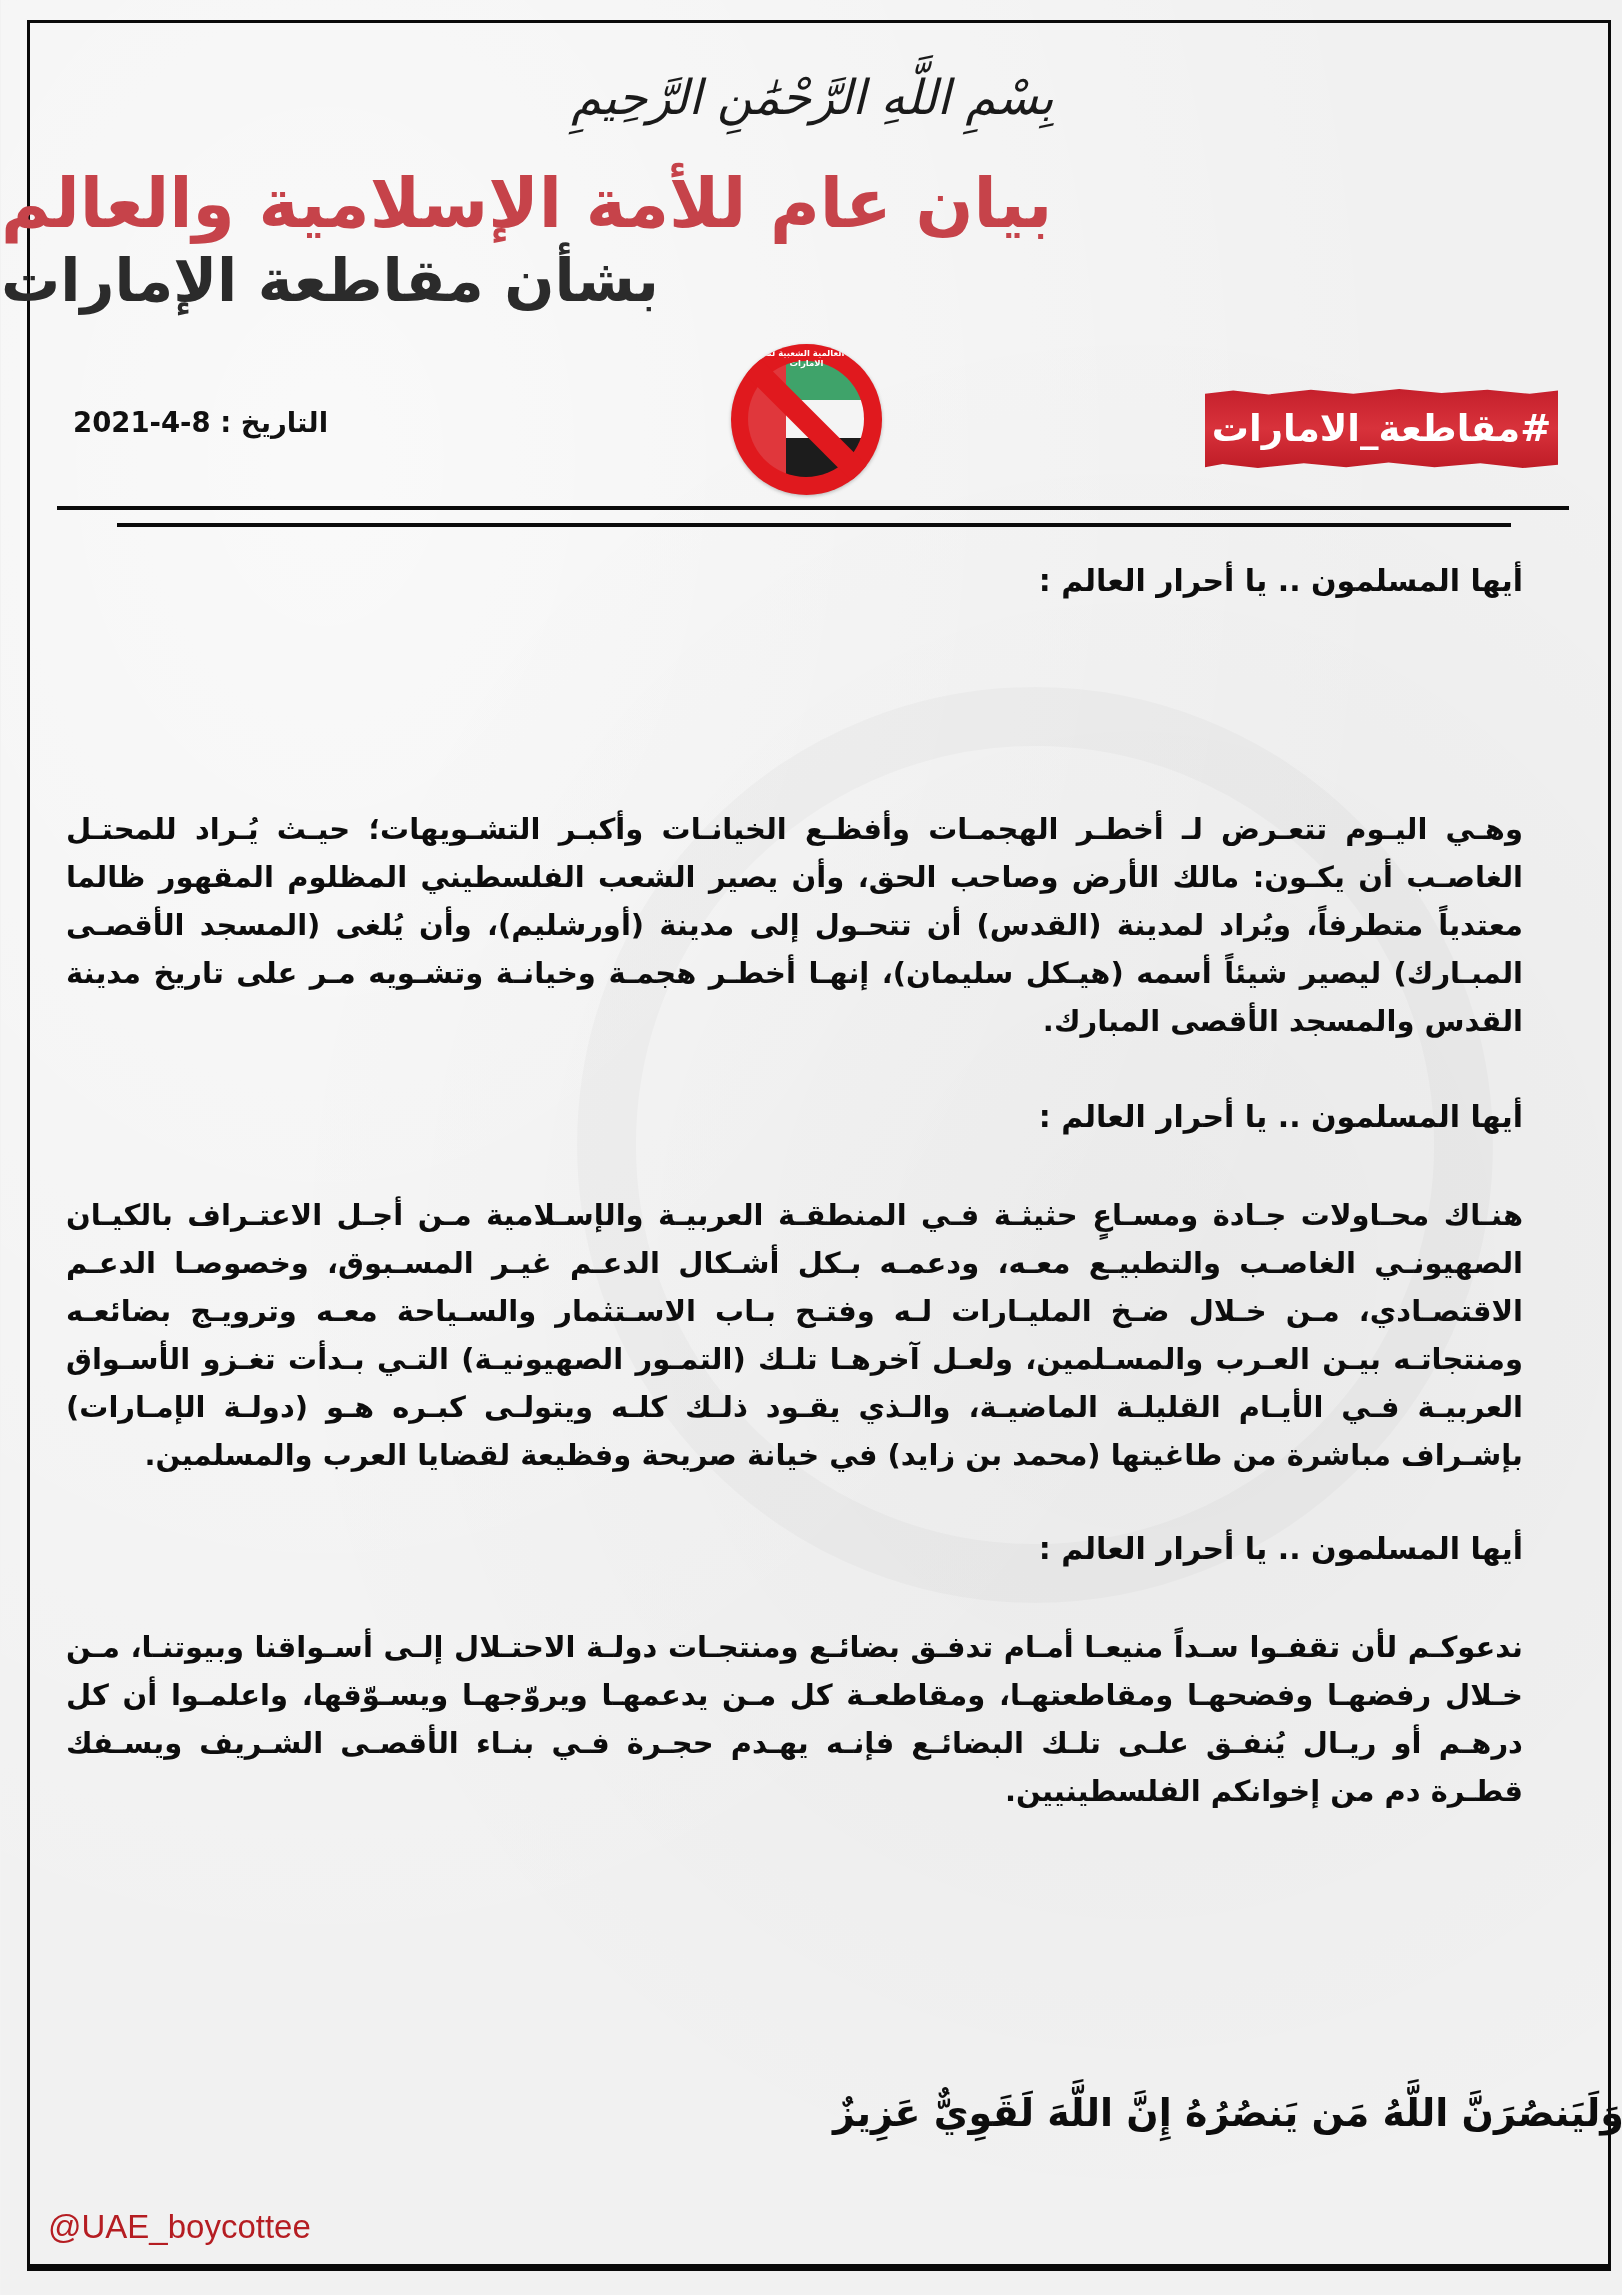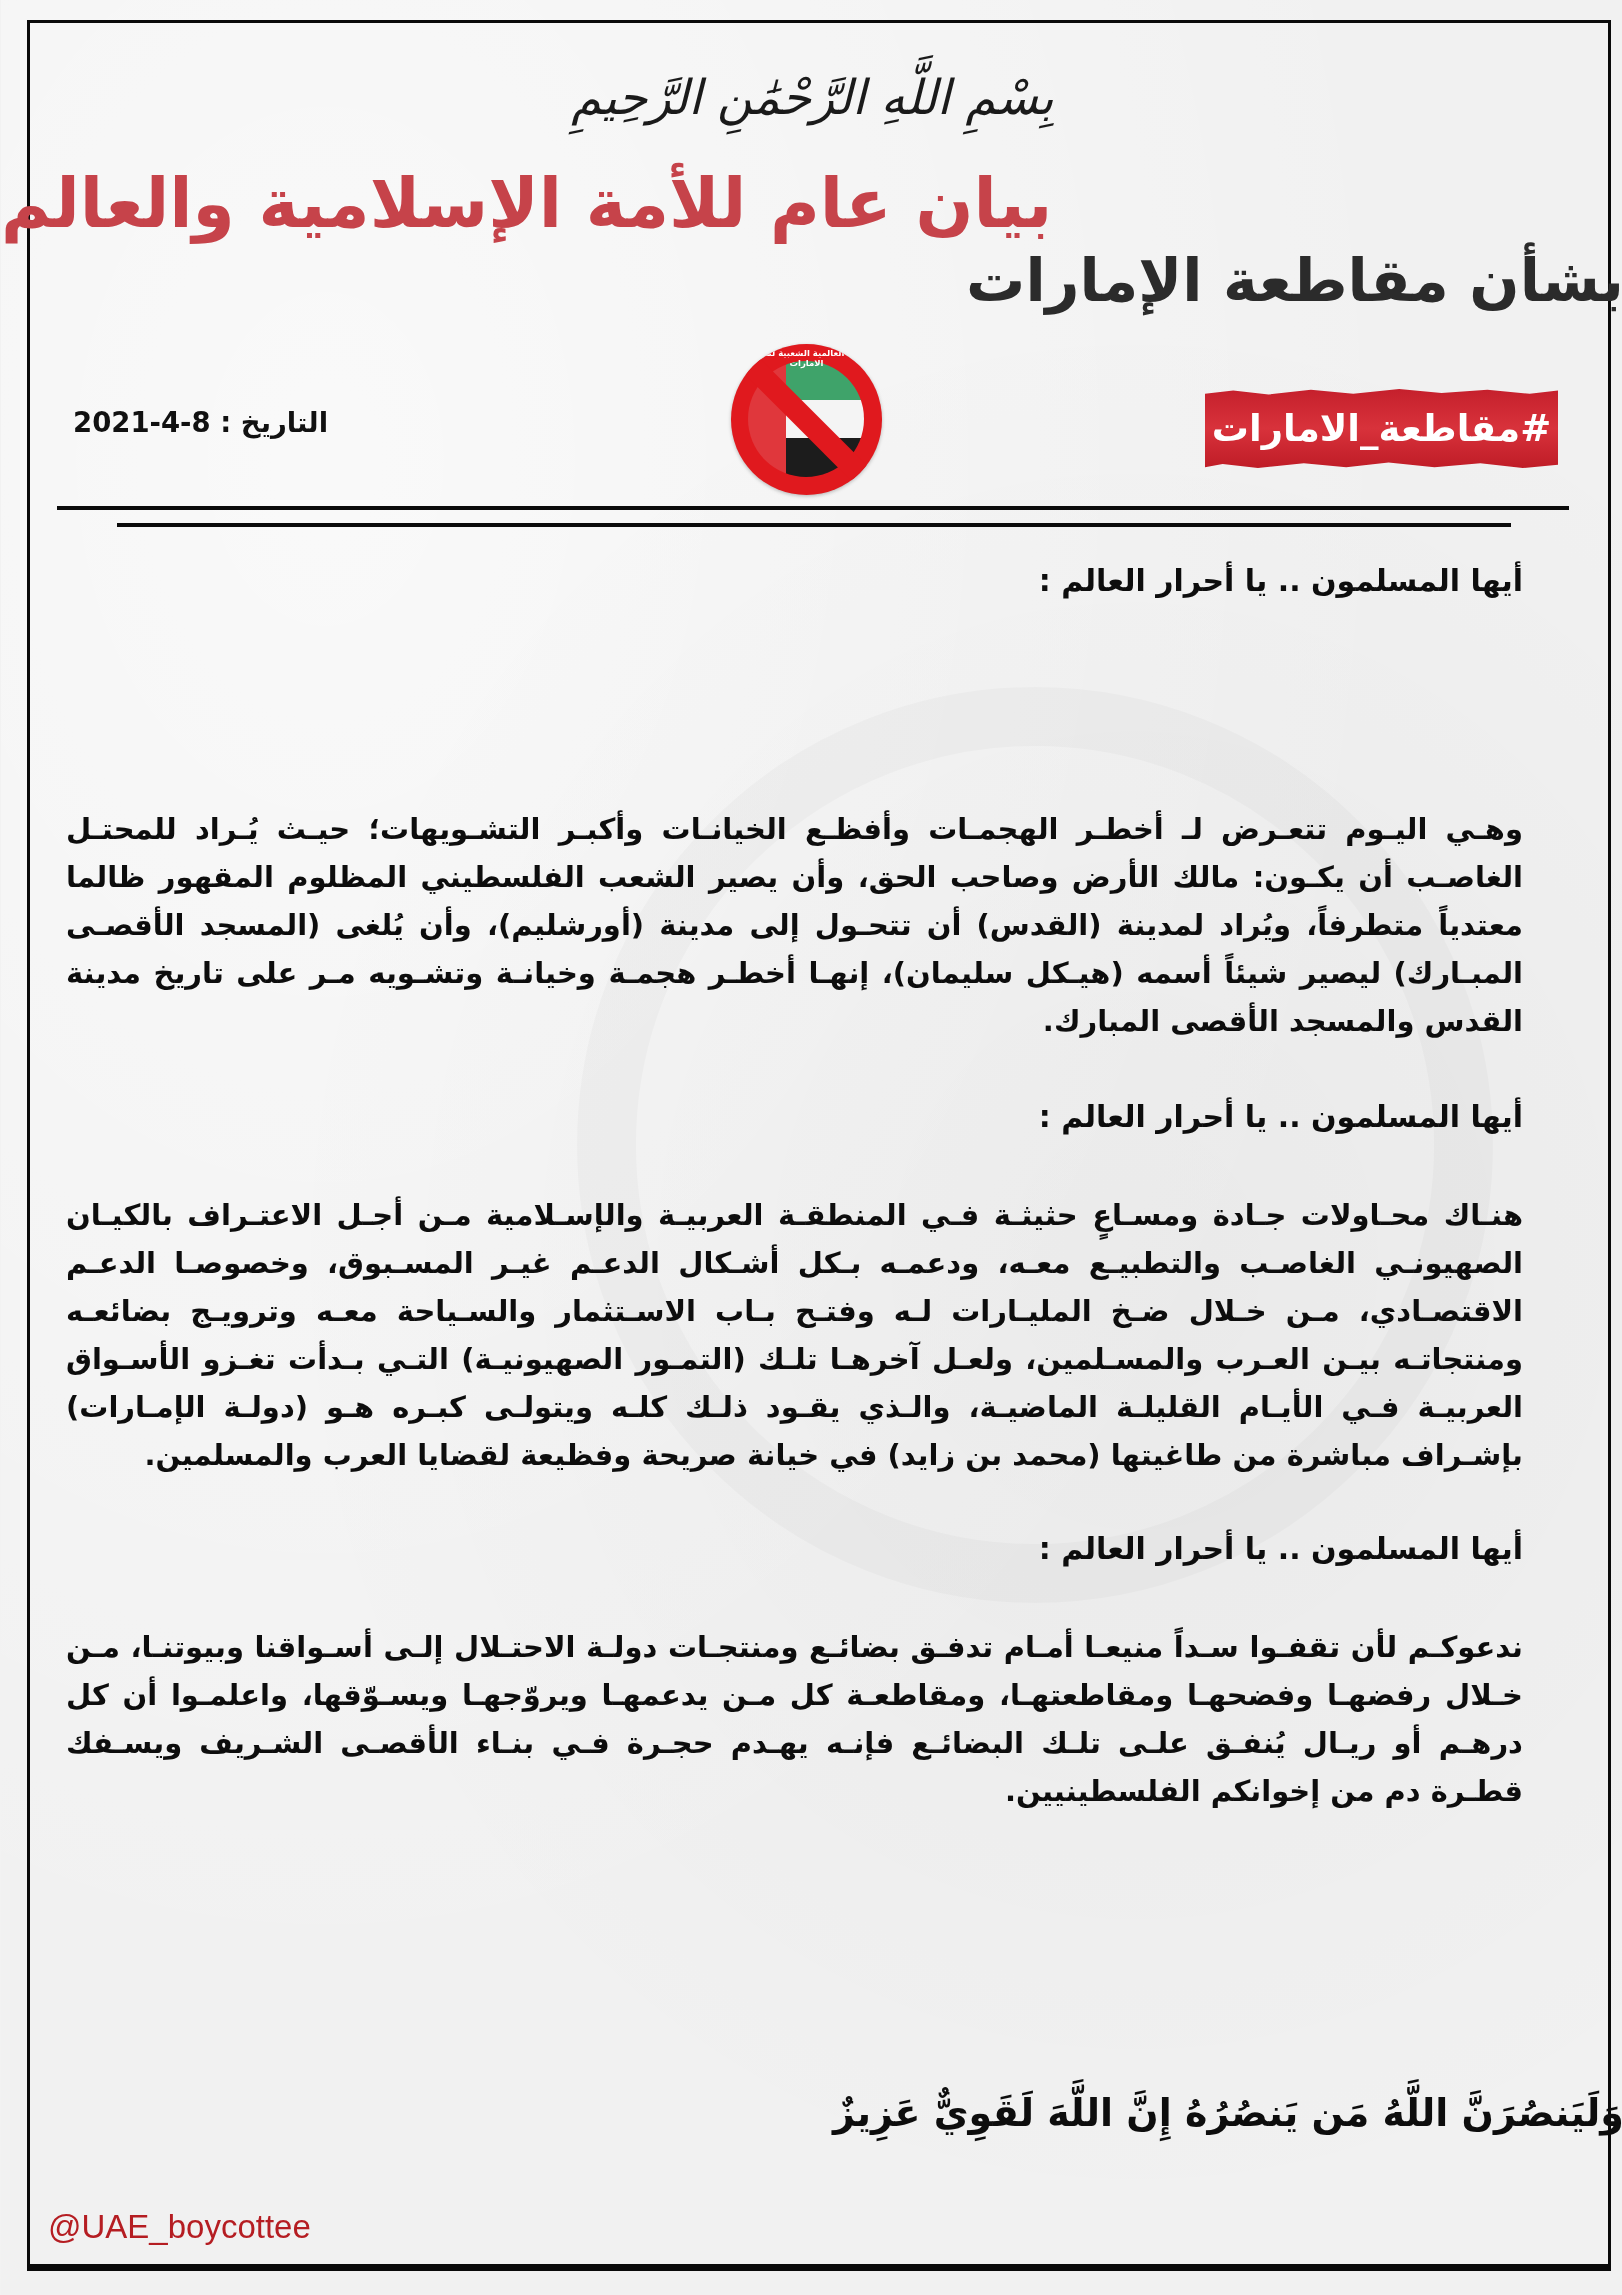--- a/index.html
+++ b/index.html
@@ -47,26 +47,25 @@
       top: 167px; left: 0; right: 0;
       text-align: left;
       font-size: 68px;
       font-weight: bold;
       color: #c6434a;
       line-height: 1.1;
     }
     .title-sub {
       position: absolute;
       top: 249px; left: 0; right: 0;
-      text-align: right;
+      text-align: left;
       font-size: 59px;
       font-weight: bold;
       color: #2b2b2b;
       line-height: 1.1;
-      padding-left: 13px;
     }
     .date {
       position: absolute;
       left: 72px; top: 406px;
       font-size: 27.5px;
       font-weight: bold;
       direction: rtl;
       color: #111;
     }
     .logo {

